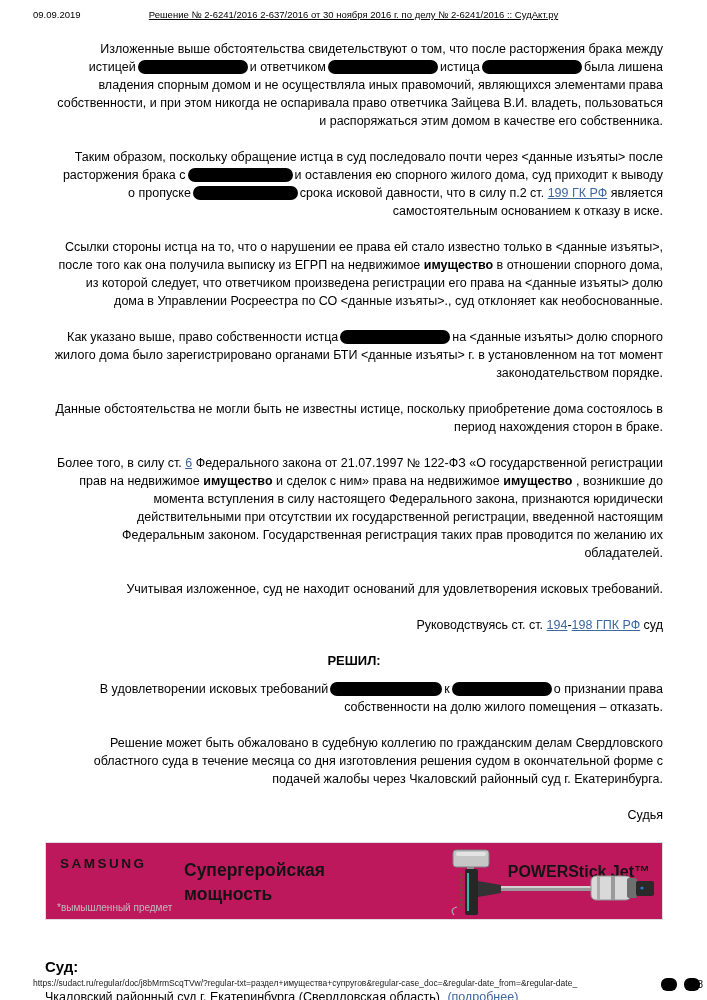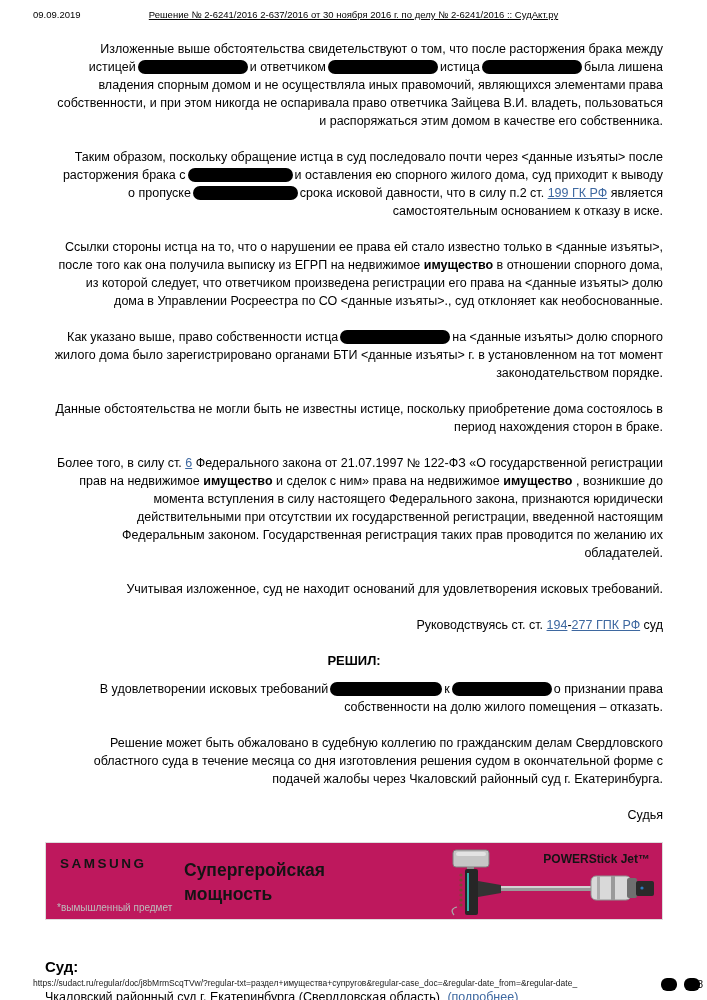--- a/index.html
+++ b/index.html
@@ -28,21 +28,21 @@
   .para-decision{text-align:center;font-weight:bold;font-size:13px;margin:14px 0 10px 0;}
   .redact{display:inline-block;height:14px;border-radius:7px;background:var(--redact-color);vertical-align:middle;margin:0 2px 2px 2px;}
   a.doc-link{color:var(--link-color);text-decoration:underline;cursor:pointer;}
   b{font-weight:bold;}
 
   
   .banner{position:relative;height:78px;border:1px solid #dddddd;background:#be185d;margin:10px 0 0 0;}
   .banner-brand{position:absolute;left:14px;top:13px;font-size:13.5px;font-weight:bold;letter-spacing:2.5px;color:#141414;}
   .banner-headline{position:absolute;left:138px;top:15px;width:180px;font-size:17.5px;line-height:24px;font-weight:bold;color:#141414;}
   .banner-disclaimer{position:absolute;left:11px;bottom:6px;font-size:10px;color:#bdbdbd;}
-  .banner-product{position:absolute;right:12px;top:9px;font-size:12px;font-weight:bold;color:#141414;}
+  .banner-product{position:absolute;right:12px;top:20px;font-size:16px;font-weight:bold;color:#141414;}
   .banner-art{position:absolute;right:6px;top:4px;}
 
   
   .court-section{margin-top:38px;}
   .court-heading{font-size:15px;font-weight:bold;margin-bottom:15px;}
   .court-line{font-size:12.5px;}
   .court-line a{margin-left:4px;}
 </style>
 </head>
 <body>
@@ -57,21 +57,21 @@
   <div class="content">
 
     <div id="doc-body">
         <p class="para"><span>Изложенные выше обстоятельства свидетельствуют о том, что после расторжения брака между истицей</span><span class="redact" style="width: 110px;"></span><span>и ответчиком</span><span class="redact" style="width: 110px;"></span><span>истица</span><span class="redact" style="width: 100px;"></span><span>была лишена владения спорным домом и не осуществляла иных правомочий, являющихся элементами права собственности, и при этом никогда не оспаривала право ответчика Зайцева В.И. владеть, пользоваться и распоряжаться этим домом в качестве его собственника.</span></p>
         <p class="para"><span>Таким образом, поскольку обращение истца в суд последовало почти через &lt;данные изъяты&gt; после расторжения брака с</span><span class="redact" style="width: 105px;"></span><span>и оставления ею спорного жилого дома, суд приходит к выводу о пропуске</span><span class="redact" style="width: 105px;"></span><span>срока исковой давности, что в силу п.2 ст. </span><a href="#" class="doc-link">199 ГК РФ</a><span> является самостоятельным основанием к отказу в иске.</span></p>
         <p class="para"><span>Ссылки стороны истца на то, что о нарушении ее права ей стало известно только в &lt;данные изъяты&gt;, после того как она получила выписку из ЕГРП на недвижимое </span><b>имущество</b><span> в отношении спорного дома, из которой следует, что ответчиком произведена регистрации его права на &lt;данные изъяты&gt; долю дома в Управлении Росреестра по СО &lt;данные изъяты&gt;., суд отклоняет как необоснованные.</span></p>
         <p class="para"><span>Как указано выше, право собственности истца</span><span class="redact" style="width: 110px;"></span><span>на &lt;данные изъяты&gt; долю спорного жилого дома было зарегистрировано органами БТИ &lt;данные изъяты&gt; г. в установленном на тот момент законодательством порядке.</span></p>
         <p class="para"><span>Данные обстоятельства не могли быть не известны истице, поскольку приобретение дома состоялось в период нахождения сторон в браке.</span></p>
         <p class="para"><span>Более того, в силу ст. </span><a href="#" class="doc-link">6</a><span> Федерального закона от 21.07.1997 № 122-ФЗ «О государственной регистрации прав на недвижимое </span><b>имущество</b><span> и сделок с ним» права на недвижимое </span><b>имущество</b><span> , возникшие до момента вступления в силу настоящего Федерального закона, признаются юридически действительными при отсутствии их государственной регистрации, введенной настоящим Федеральным законом. Государственная регистрация таких прав проводится по желанию их обладателей.</span></p>
         <p class="para"><span>Учитывая изложенное, суд не находит оснований для удовлетворения исковых требований.</span></p>
-        <p class="para"><span>Руководствуясь ст. ст. </span><a href="#" class="doc-link">194</a><span>-</span><a href="#" class="doc-link">277 ГПК РФ</a><span> суд</span></p>
+        <p class="para"><span>Руководствуясь ст. ст. </span><a href="#" class="doc-link">194</a><span>-</span><a href="#" class="doc-link">198 ГПК РФ</a><span> суд</span></p>
         <p class="para para-decision"><span>РЕШИЛ:</span></p>
         <p class="para"><span>В удовлетворении исковых требований</span><span class="redact" style="width: 112px;"></span><span>к</span><span class="redact" style="width: 100px;"></span><span>о признании права собственности на долю жилого помещения – отказать.</span></p>
         <p class="para"><span>Решение может быть обжаловано в судебную коллегию по гражданским делам Свердловского областного суда в течение месяца со дня изготовления решения судом в окончательной форме с подачей жалобы через Чкаловский районный суд г. Екатеринбурга.</span></p>
         <p class="para"><span>Судья</span></p>
       </div>
 
     <div class="banner">
       <div class="banner-brand">SAMSUNG</div>
       <div class="banner-headline">Супергеройская мощность</div>
       <div class="banner-disclaimer">*вымышленный предмет</div>

